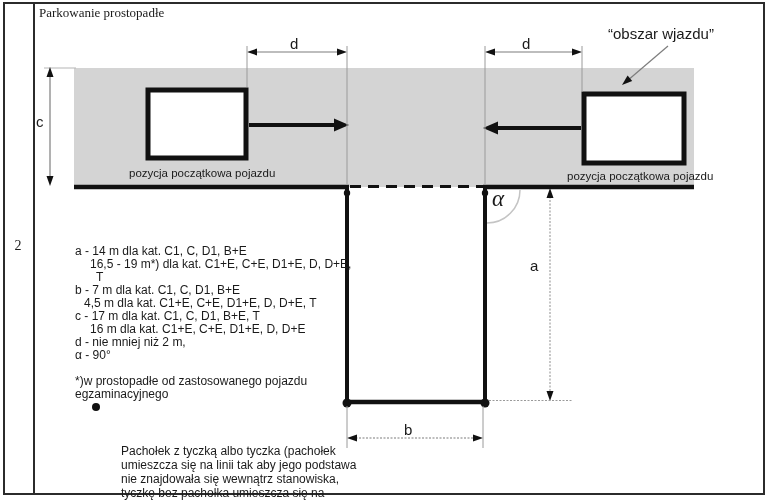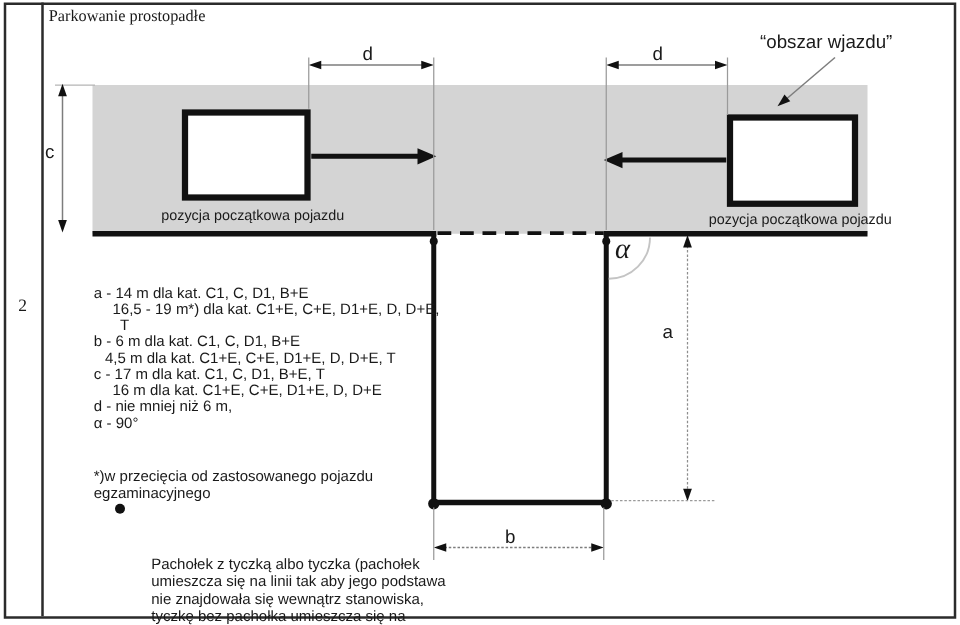--- a/index.html
+++ b/index.html
@@ -17,21 +17,21 @@
   .dimlabel{font-size:15px;color:#1a1a1a;}
   #lbl-d-left{left:290px;top:35px;}
   #lbl-d-right{left:522px;top:35px;}
   #lbl-c{left:36px;top:113px;}
   #lbl-a{left:530px;top:257px;}
   #lbl-b{left:404px;top:421px;}
   #lbl-alpha{left:492px;top:186px;font-size:23px;font-style:italic;font-family:"Liberation Serif","DejaVu Serif",serif;}
   #lbl-entry{left:608px;top:25px;font-size:15px;}
   #lbl-pos-left{left:129px;top:167px;font-size:11.5px;}
   #lbl-pos-right{left:567px;top:170px;font-size:11.5px;}
-  #legend{left:75px;top:228px;font-size:12px;line-height:13px;white-space:nowrap;}
+  #legend{left:75px;top:245px;font-size:12px;line-height:13px;white-space:nowrap;}
   .ind15{padding-left:15px;} .ind21{padding-left:21px;} .ind9{padding-left:9px;}
   #footnote{left:75px;top:375px;width:290px;font-size:12px;line-height:13px;}
   #note-bullet{left:92px;top:403px;width:8px;height:8px;border-radius:50%;background:#111;}
   #note-text{left:121px;top:398px;width:242px;font-size:12px;line-height:14px;margin-top:46px;}
 </style>
 </head>
 <body>
 
 <div id="page">
 
@@ -124,26 +124,26 @@
   <div id="lbl-alpha" class="abs">α</div>
 
   <div id="lbl-entry" class="abs">“obszar wjazdu”</div>
   <div id="lbl-pos-left" class="abs">pozycja początkowa pojazdu</div>
   <div id="lbl-pos-right" class="abs">pozycja początkowa pojazdu</div>
 
   <div id="legend" class="abs">
     <div>a - 14 m dla kat. C1, C, D1, B+E</div>
     <div class="ind15">16,5 - 19 m*) dla kat. C1+E, C+E, D1+E, D, D+E,</div>
     <div class="ind21">T</div>
-    <div>b - 6 m dla kat. C1, C, D1, B+E</div>
+    <div>b - 7 m dla kat. C1, C, D1, B+E</div>
     <div class="ind9">4,5 m dla kat. C1+E, C+E, D1+E, D, D+E, T</div>
     <div>c - 17 m dla kat. C1, C, D1, B+E, T</div>
     <div class="ind15">16 m dla kat. C1+E, C+E, D1+E, D, D+E</div>
-    <div>d - nie mniej niż 6 m,</div>
+    <div>d - nie mniej niż 2 m,</div>
     <div>α - 90°</div>
   </div>
 
-  <div id="footnote" class="abs">*)w przecięcia od zastosowanego pojazdu egzaminacyjnego</div>
+  <div id="footnote" class="abs">*)w prostopadłe od zastosowanego pojazdu egzaminacyjnego</div>
 
   <div id="note-bullet" class="abs"></div>
   <div id="note-text" class="abs">Pachołek z tyczką albo tyczka (pachołek umieszcza się na linii tak aby jego podstawa nie znajdowała się wewnątrz stanowiska, tyczkę bez pachołka umieszcza się na środku przecięcia linii)</div>
 
 </div>
 
 </body></html>

